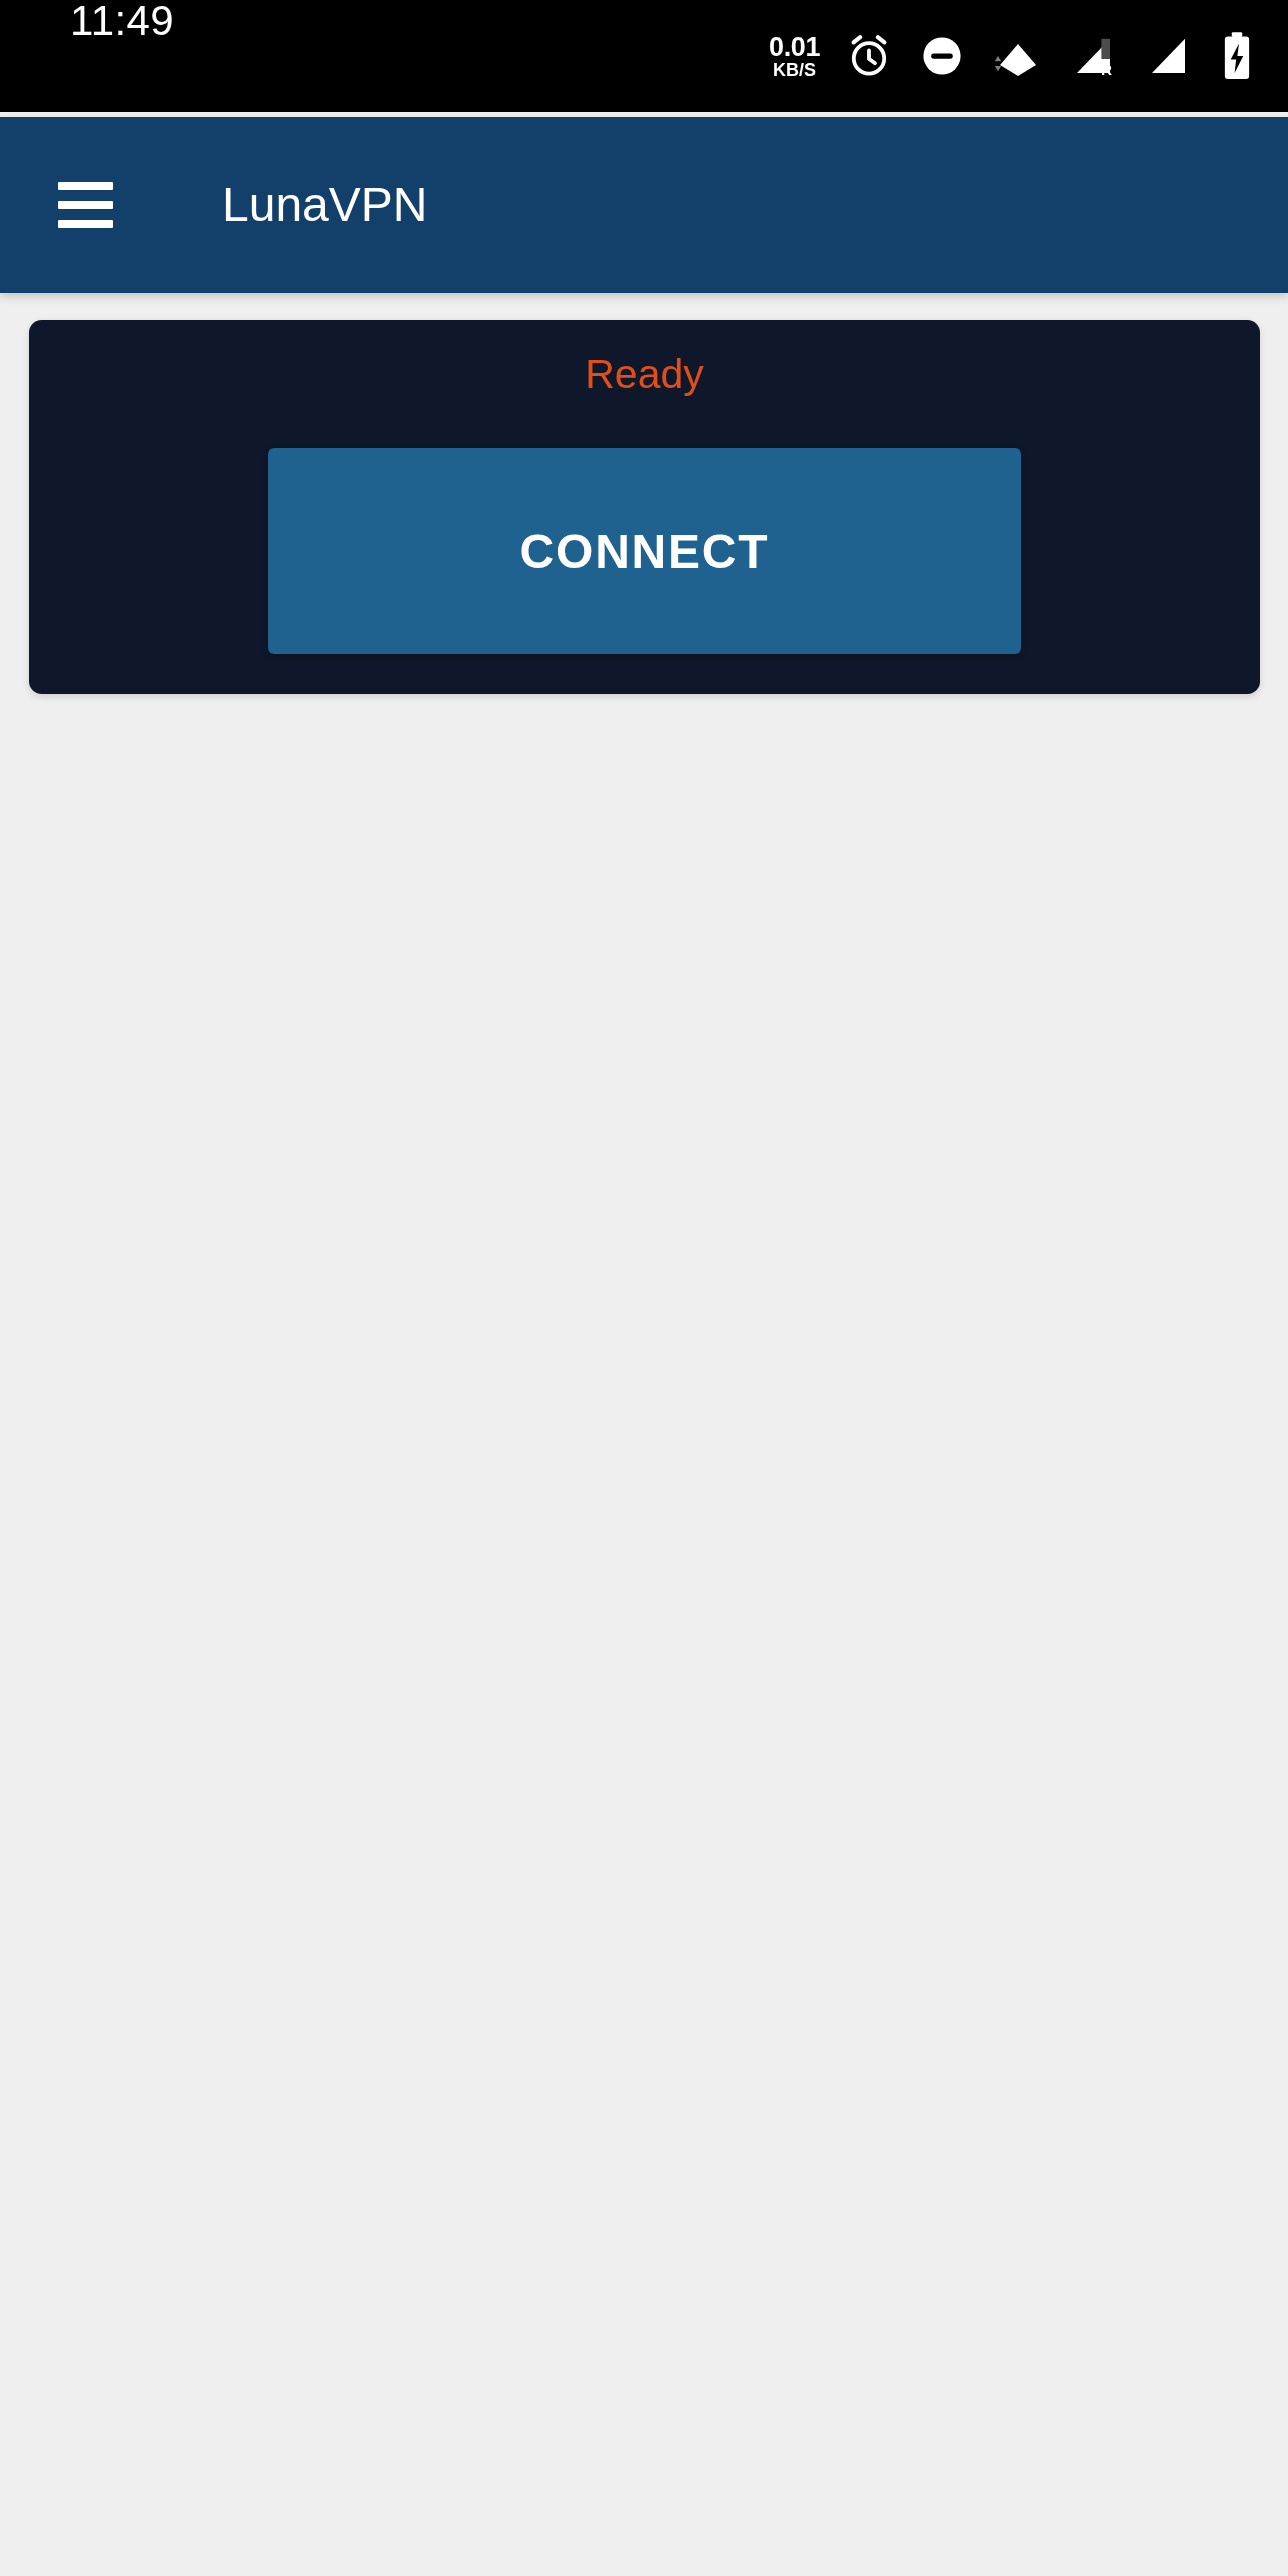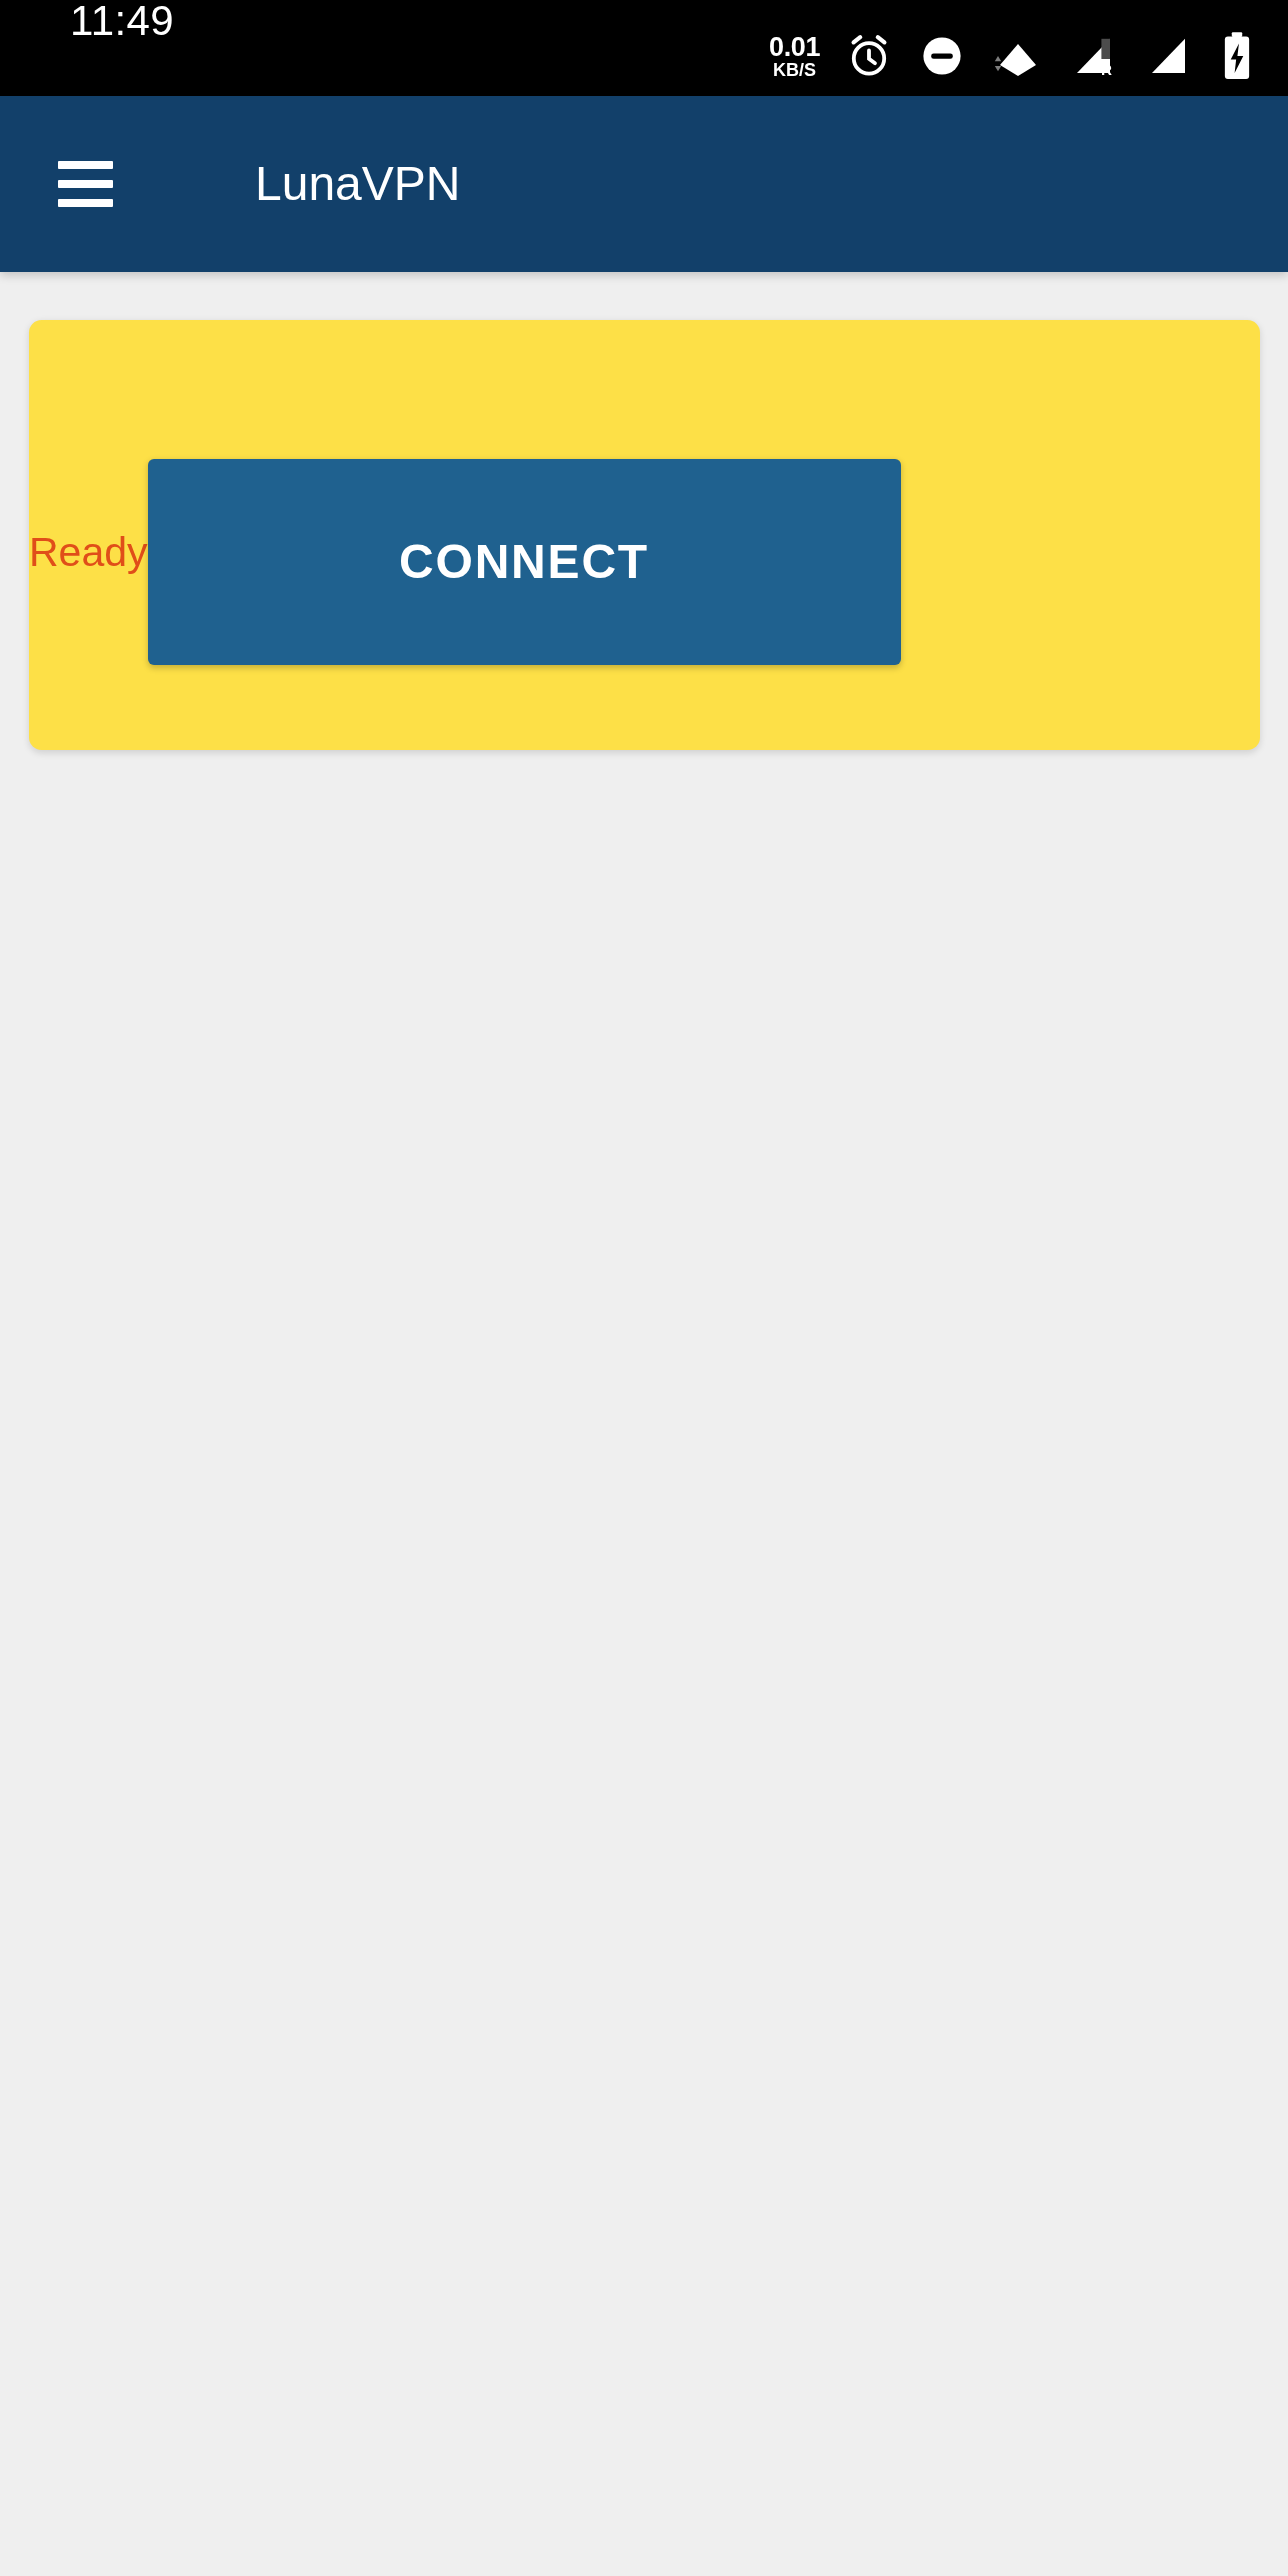--- a/index.html
+++ b/index.html
@@ -61,29 +61,28 @@
   }
   .sb-icon {
     display: flex;
     align-items: center;
     justify-content: center;
   }
 
   
   #app-bar {
     position: absolute;
-    top: 96px; left: 0;
+    top: 117px; left: 0;
     width: 1288px;
     height: 176px;
     background: #12406a;
     display: flex;
     align-items: center;
     box-shadow: 0 3.6px 9px rgba(0,0,0,0.18);
     z-index: 5;
-    gap: 33px;
   }
   #menu-button {
     width: 98px;
     height: 98px;
     margin-left: 36px;
     display: flex;
     flex-direction: column;
     align-items: center;
     justify-content: center;
     gap: 10.7px;
@@ -111,26 +110,27 @@
     width: 1288px;
     height: 2288px;
     background: #efefef;
   }
 
   #status-card {
     position: absolute;
     top: 32px;
     left: 29px;
     width: 1231px;
-    height: 430px;
-    background: #fde047;
+    height: 374px;
+    background: #0f172a;
     border-radius: 12.5px;
     box-shadow: 0 2.7px 7.2px rgba(0,0,0,0.13);
     box-sizing: border-box;
     display: flex;
+    flex-direction: column;
     align-items: center;
   }
 
   #connection-status {
     margin-top: 34px;
     font-size: 41px;
     color: #e04e19;
     font-weight: 400;
     line-height: 1;
     letter-spacing: 0px;

